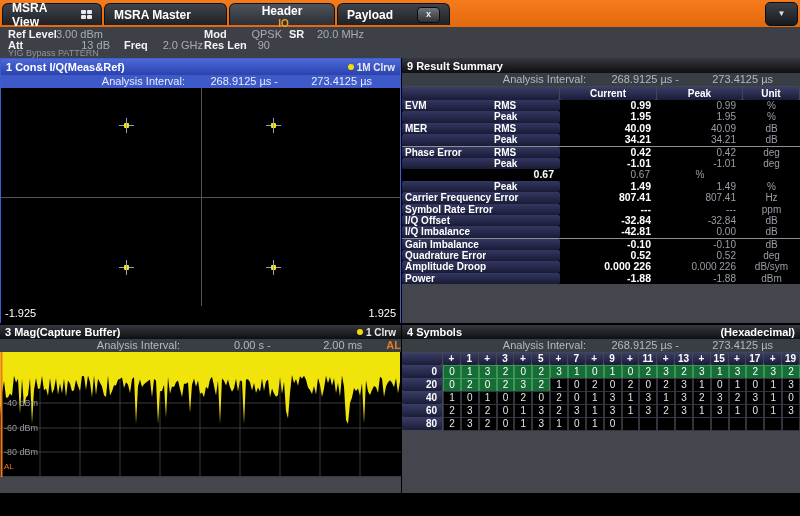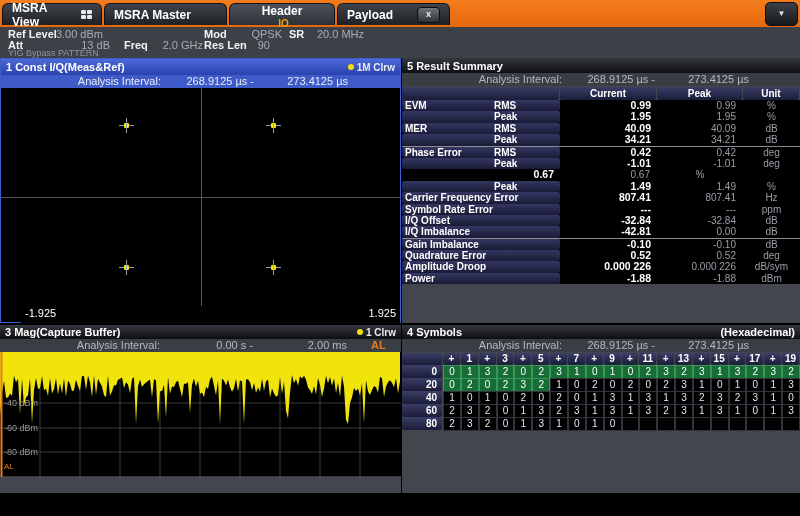--- a/index.html
+++ b/index.html
@@ -31,39 +31,39 @@
   .settings .val{position:absolute;text-align:right;}
   .yig{position:absolute;left:8px;top:21px;font-size:9px;color:#90959b;}
 
   
   .panel{position:absolute;box-sizing:border-box;background:#43474d;}
   .ptitle{height:15px;background:linear-gradient(#34373d,#0e0f12);color:#fff;font-size:11px;
           font-weight:bold;display:flex;justify-content:space-between;align-items:center;
           padding:0 5px;}
   .trace-ref{display:flex;align-items:center;font-weight:bold;font-size:10px;color:#e8e9ec;}
   .tdot{width:6px;height:6px;border-radius:50%;background:#f2de06;margin-right:3px;}
-  .abar{height:13px;background:#393d44;color:#b4b8bf;font-size:11px;display:flex;line-height:13px;}
+  .abar{height:13px;background:#393d44;color:#b4b8bf;font-size:11px;display:flex;line-height:13px;padding-left:24px;}
   .abar .a1{width:160px;text-align:right;}
   .abar .a2{width:93px;text-align:right;}
   .abar .a3{width:94px;text-align:right;}
   .abar.blue{background:#3e5ac8;color:#e8ecfa;}
   .al-flag{color:#e87b1e;font-weight:bold;margin-left:24px;}
 
   
   #panel-const{left:0;top:58px;width:401px;height:265px;border:1px solid #3d5dd0;background:#000;}
   #panel-const .ptitle{background:linear-gradient(#4d68d8,#2942ae);height:16px;gap:20px;}
   .cplot{position:relative;width:100%;height:218px;background:#000;overflow:hidden;}
   .cplot .vline{position:absolute;left:50%;top:0;bottom:0;width:1px;background:#51555b;}
   .cplot .hline{position:absolute;top:50%;left:0;right:0;height:1px;background:#51555b;}
   .cpt{position:absolute;width:15px;height:15px;margin:-8px 0 0 -8px;}
   .cpt:before{content:"";position:absolute;left:0;top:7px;width:15px;height:1px;background:#97a0ab;}
   .cpt:after{content:"";position:absolute;left:7px;top:0;width:1px;height:15px;background:#97a0ab;}
   .cpt i{position:absolute;left:5px;top:5px;width:5px;height:5px;background:#f6e80c;border-radius:1px;}
   .caxis{height:16px;background:#000;color:#fff;font-size:11px;display:flex;
-         justify-content:space-between;padding:1px 4px 0;margin-left:20px;}
+         justify-content:space-between;padding:1px 4px 0;}
 
   
   #panel-result{left:402px;top:58px;width:398px;height:265px;}
   .rs-head{display:grid;grid-template-columns:158px 97px 86px 1fr;height:13px;margin-top:1px;}
   .rs-head div{background:linear-gradient(#3a3d66,#1a1c38);color:#fff;font-size:10px;font-weight:bold;
                text-align:center;line-height:13px;margin-right:1px;border-radius:2px;}
   .rs-table{background:#000;}
   .rs-row{display:grid;grid-template-columns:158px 97px 86px 1fr;height:11.4px;line-height:11.4px;
           background:#000;}
   .rs-row.sep{border-top:1px solid #8b8e94;}
@@ -173,21 +173,21 @@
         </div>
       </div>
     <div class="caxis">
       <span>-1.925</span>
       <span>1.925</span>
     </div>
   </div>
 
   <div class="panel" id="panel-result">
     <div class="ptitle">
-      <span>5 Result Summary</span>
+      <span>9 Result Summary</span>
     </div>
     <div class="abar">
       <span class="a1">Analysis Interval:</span>
       <span class="a2">268.9125 µs -</span>
       <span class="a3">273.4125 µs</span>
     </div>
     <div class="rs-head">
       <div></div>
       <div>Current</div>
       <div>Peak</div>

